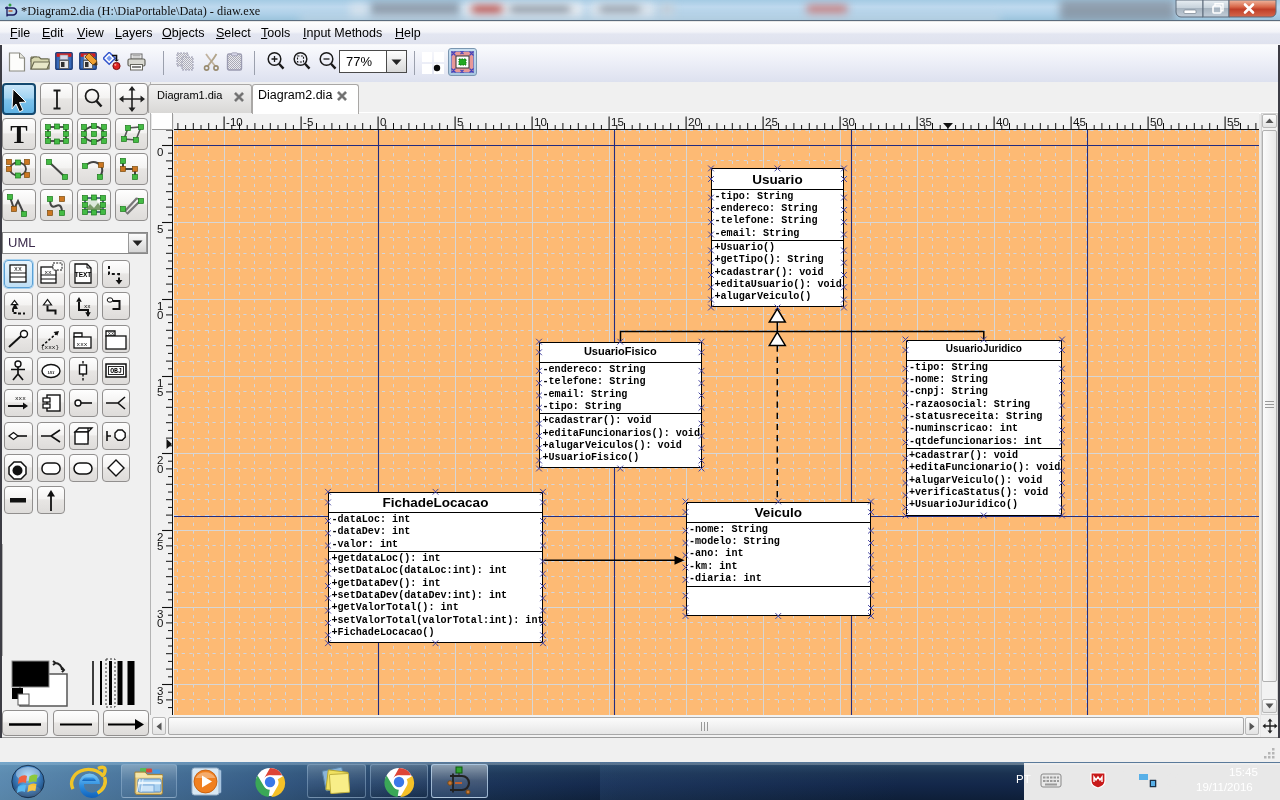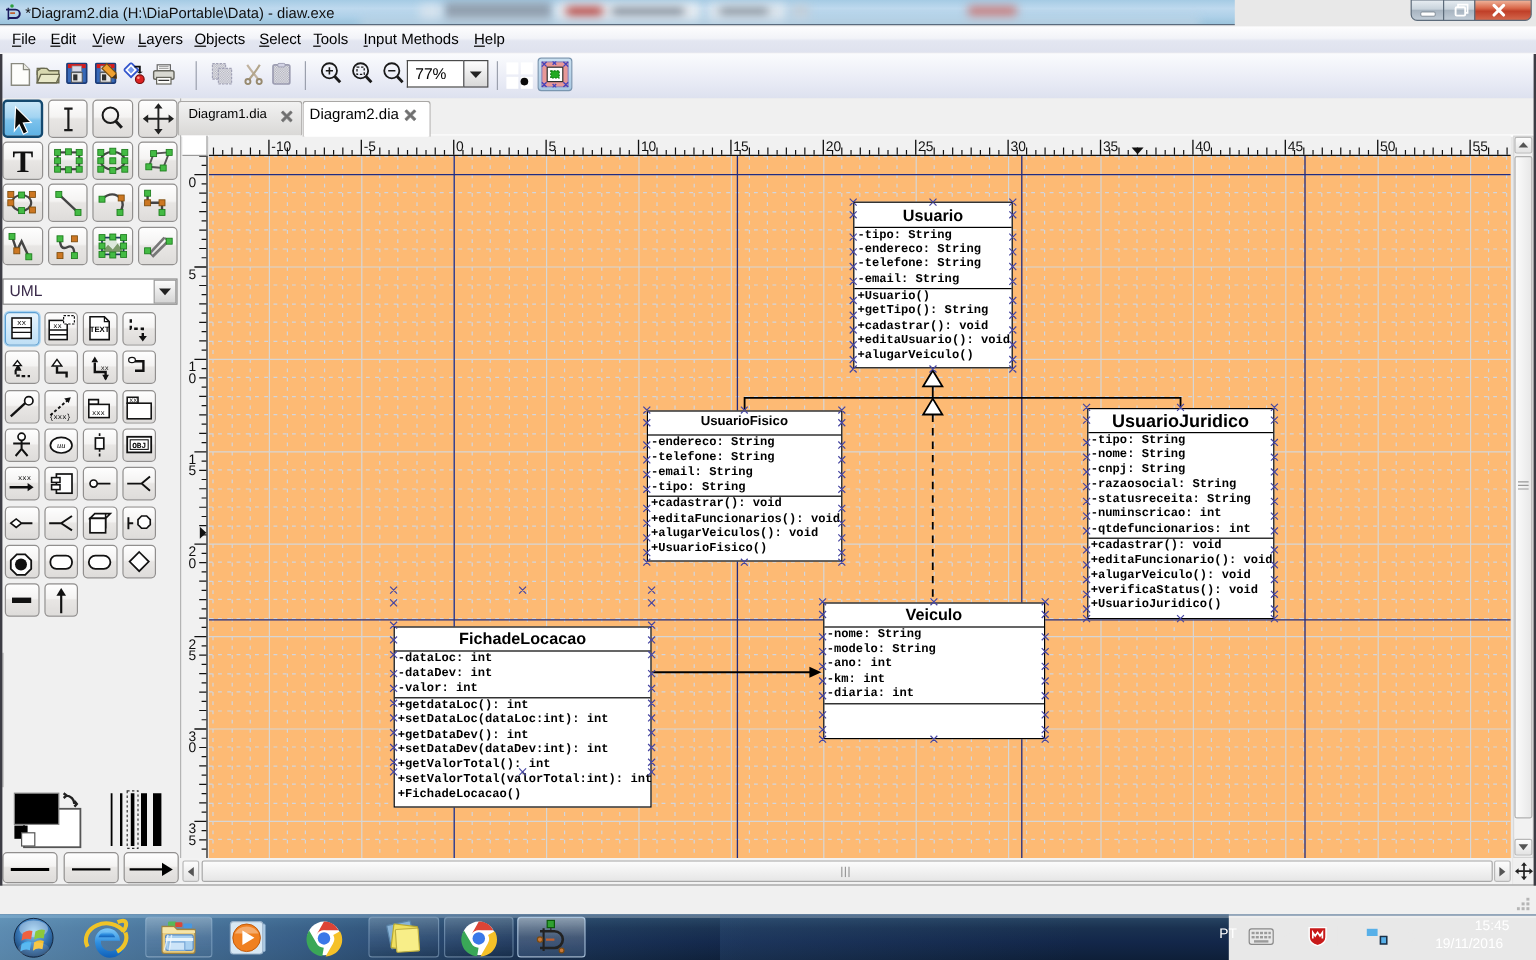--- a/index.html
+++ b/index.html
@@ -1,19 +1,19 @@
 <!DOCTYPE html>
 <html><head><meta charset="utf-8">
 <style>
 *{margin:0;padding:0;box-sizing:border-box;}
 html,body{width:1280px;height:800px;overflow:hidden;}
 body{font-family:"Liberation Sans",sans-serif;position:relative;background:#e8e8e8;}
 .abs{position:absolute;}
 
-#titlebar{left:0;top:0;width:1029px;height:21px;background:linear-gradient(180deg,#a5cbe4 0%,#bed9ee 35%,#aed0e8 70%,#9cc4dc 100%);overflow:hidden;border-bottom:1px solid #5a6b7d;}
+#titlebar{left:0;top:0;width:1280px;height:21px;background:linear-gradient(180deg,#a5cbe4 0%,#bed9ee 35%,#aed0e8 70%,#9cc4dc 100%);overflow:hidden;border-bottom:1px solid #5a6b7d;font-family:Liberation Serif, serif;}
 #titlebar .blur{filter:blur(4px);position:absolute;}
 #titletext{left:21px;top:3.5px;font-size:12.3px;color:#101010;position:absolute;white-space:nowrap;}
 
 #winbtns{position:absolute;left:1175px;top:0;width:102px;height:18px;}
 
 #menubar{left:0;top:22px;width:1280px;height:23px;background:linear-gradient(180deg,#fdfdfe 0%,#f2f3f8 45%,#e3e6f1 55%,#dfe2ee 100%);border-bottom:1px solid #f6f6f8;}
 #menubar span{position:absolute;top:4px;font-size:12.5px;color:#000;}
 
 #toolbar{left:0;top:45px;width:1280px;height:37px;background:linear-gradient(180deg,#fafbfd 0%,#eceef7 50%,#dde1ef 100%);}
 .tsep{position:absolute;top:6px;width:1px;height:24px;background:#9ba0ad;}
@@ -820,37 +820,37 @@
 -telefone: String
 -email: String
 -tipo: String</div>
       <div class="csep" style="top:70.8px"></div>
       <div class="mem" style="padding-top:1.8px;">+cadastrar(): void
 +editaFuncionarios(): void
 +alugarVeiculos(): void
 +UsuarioFisico()</div>
     </div>
     <div class="ubox" style="left:731.5px;top:209.5px;width:156.5px;height:176.0px;">
-      <div class="ttl" style="font-size:15px;height:19.6px;padding-top:2.5px;">UsuarioJuridico</div>
+      <div class="ttl" style="font-size:10px;height:19.6px;padding-top:2.5px;">UsuarioJuridico</div>
       <div class="csep" style="top:19.6px"></div>
       <div class="mem" style="padding-top:1.8px;height:88.1px;">-tipo: String
 -nome: String
 -cnpj: String
 -razaosocial: String
 -statusreceita: String
 -numinscricao: int
 -qtdefuncionarios: int</div>
       <div class="csep" style="top:107.7px"></div>
       <div class="mem" style="padding-top:1.8px;">+cadastrar(): void
 +editaFuncionario(): void
 +alugarVeiculo(): void
 +verificaStatus(): void
 +UsuarioJuridico()</div>
     </div>
-    <div class="ubox" style="left:154.0px;top:361.8px;width:215px;height:151.4px;margin-top:30px;">
+    <div class="ubox" style="left:154.0px;top:361.8px;width:215px;height:151.4px;">
       <div class="ttl" style="font-size:13.5px;height:19.6px;padding-top:2.5px;">FichadeLocacao</div>
       <div class="csep" style="top:19.6px"></div>
       <div class="mem" style="padding-top:1.8px;height:38.9px;">-dataLoc: int
 -dataDev: int
 -valor: int</div>
       <div class="csep" style="top:58.5px"></div>
       <div class="mem" style="padding-top:1.8px;">+getdataLoc(): int
 +setDataLoc(dataLoc:int): int
 +getDataDev(): int
 +setDataDev(dataDev:int): int

